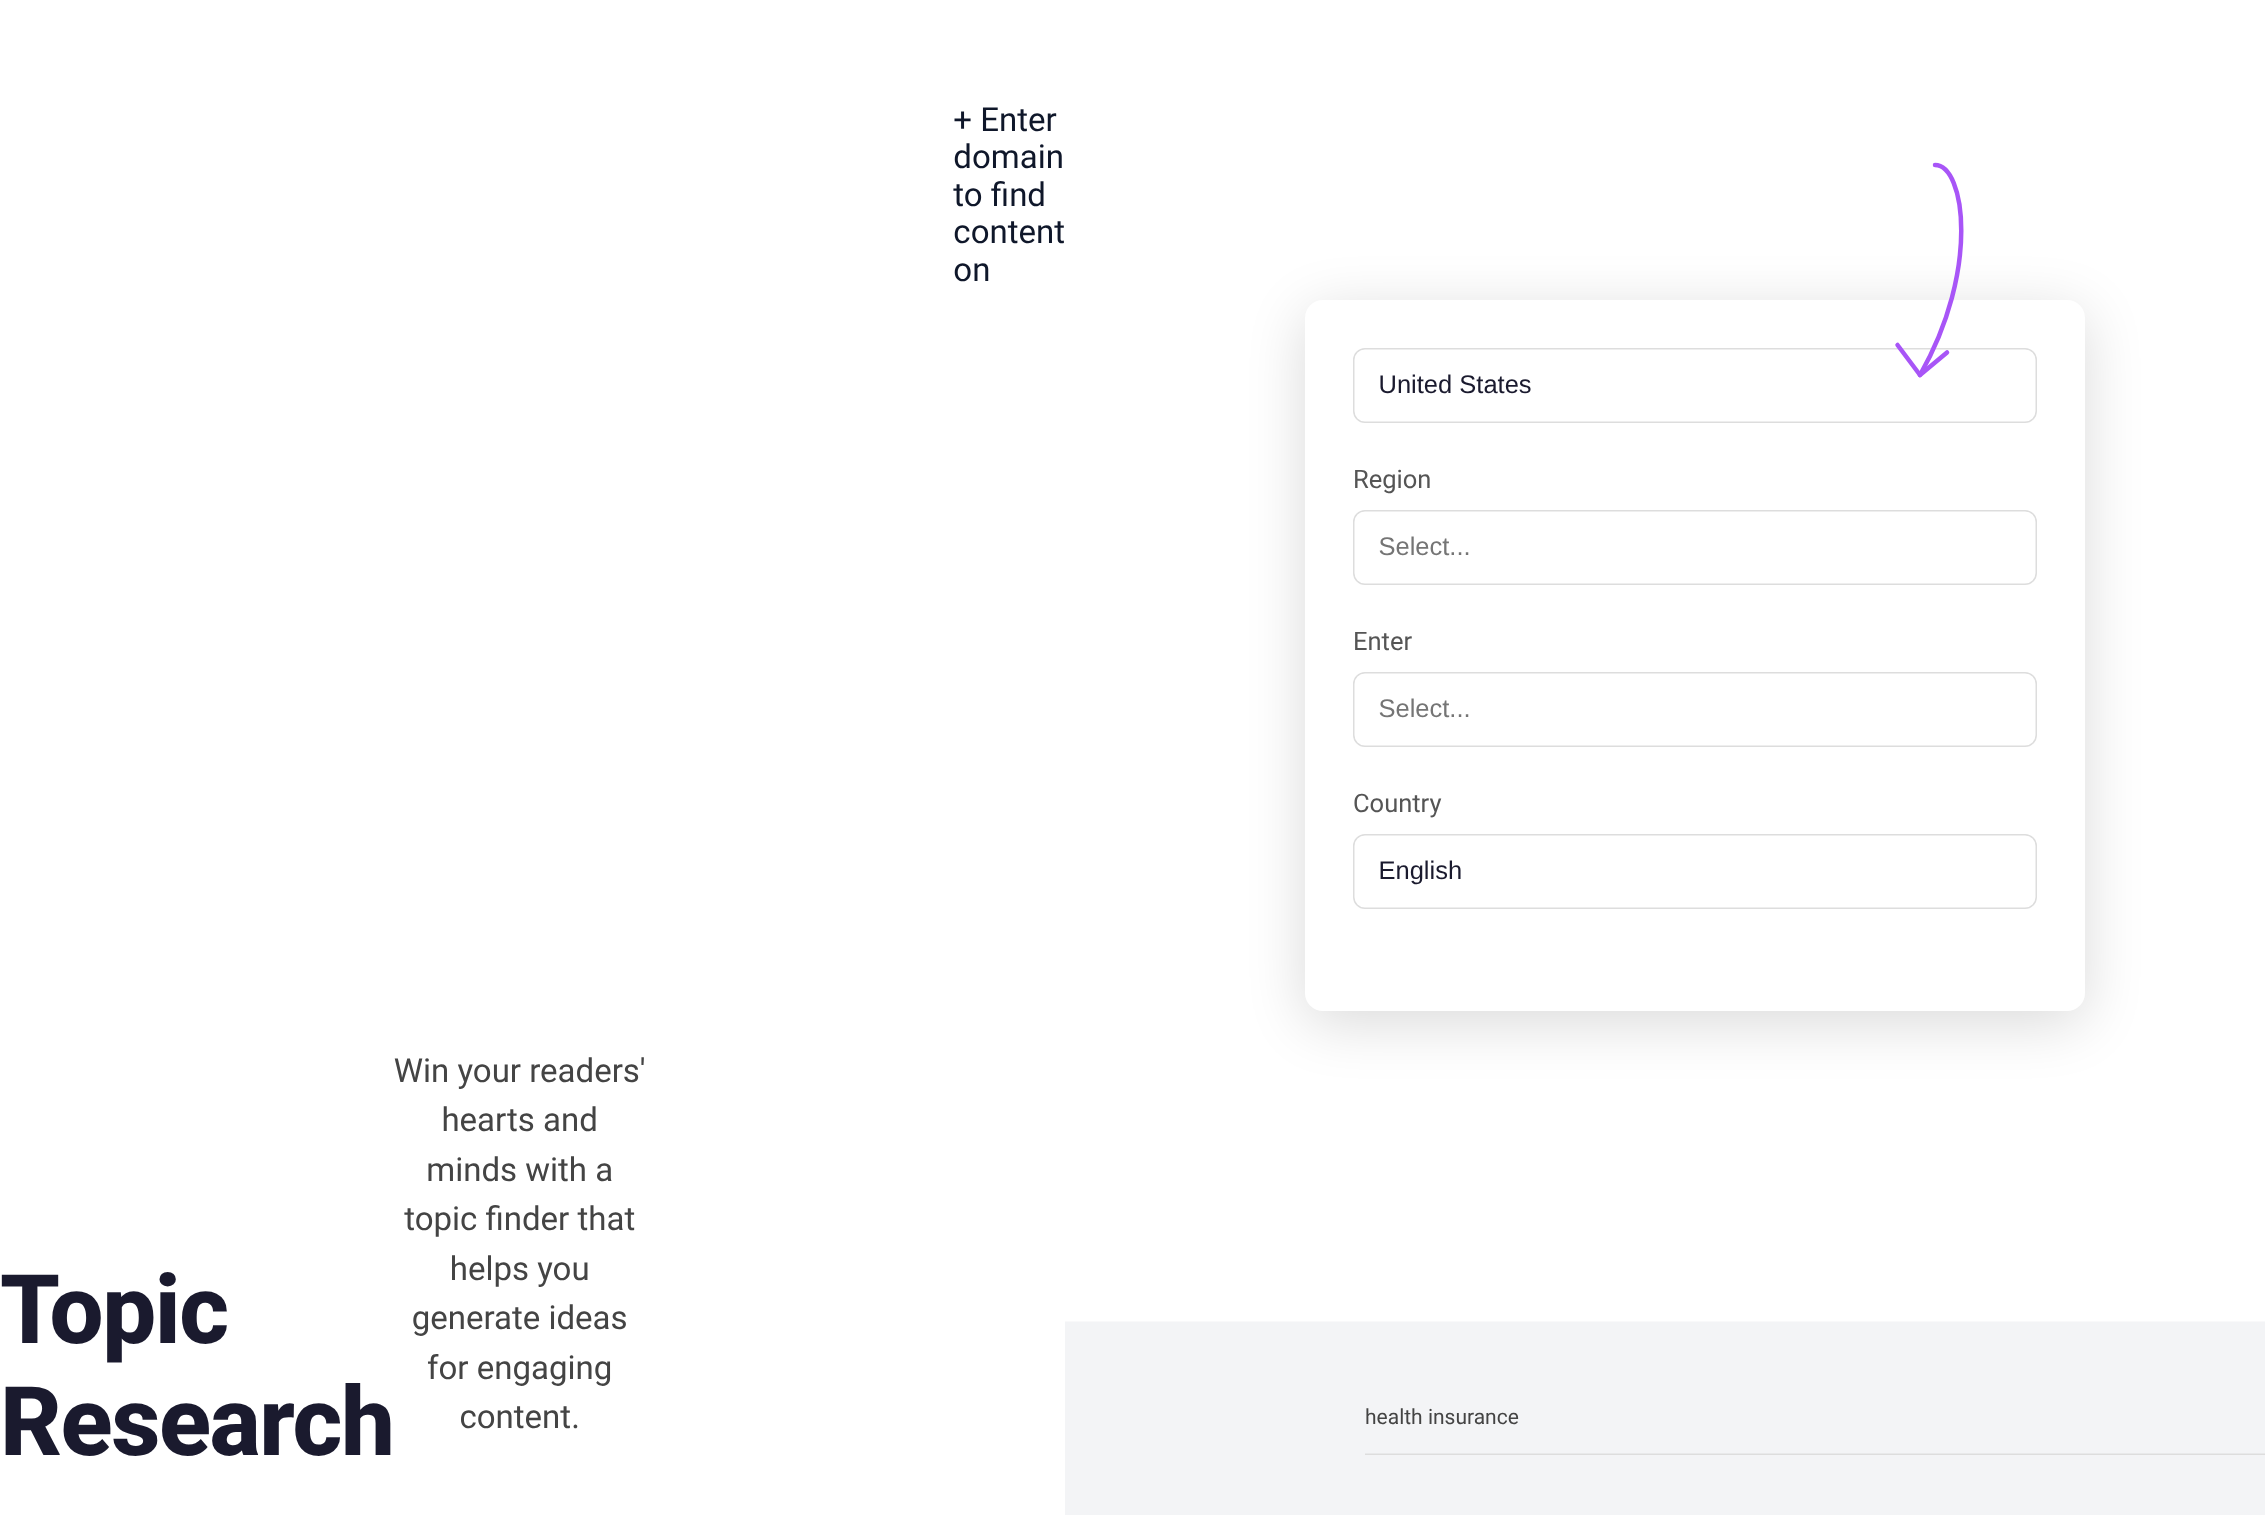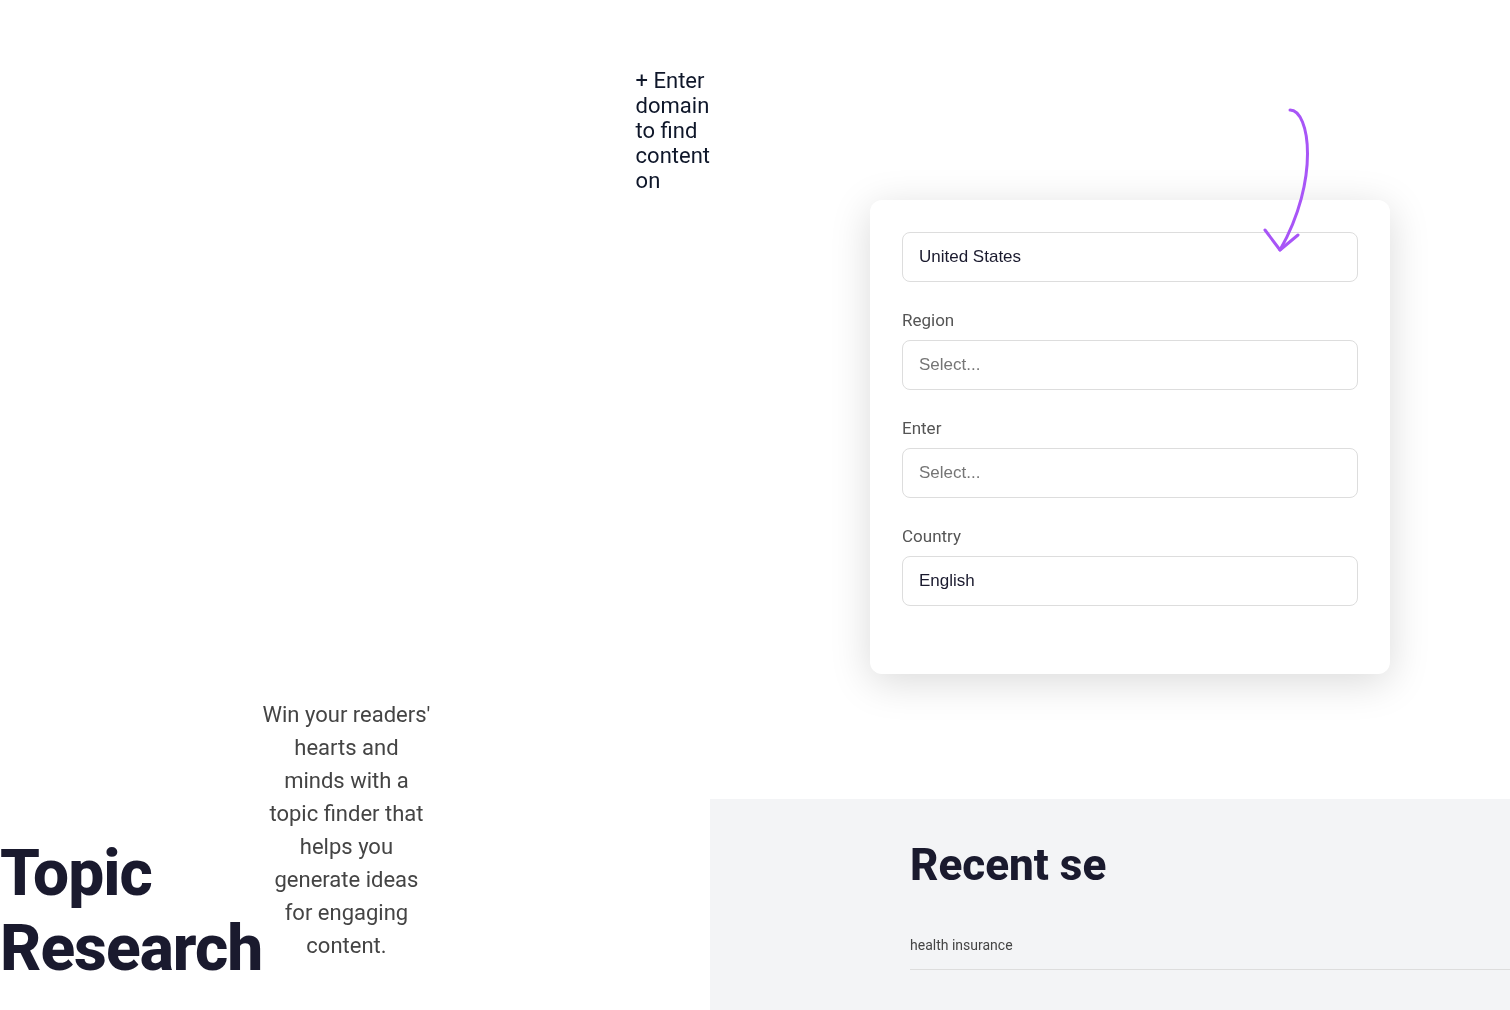--- a/index.html
+++ b/index.html
@@ -235,21 +235,20 @@
     <svg class="curved-arrow" viewBox="0 0 120 180" fill="none" xmlns="http://www.w3.org/2000/svg">
       <path d="M100 10 C120 10, 130 80, 90 150" stroke="#a855f7" stroke-width="3" fill="none" stroke-linecap="round"></path>
       <path d="M90 150 L75 130 M90 150 L108 135" stroke="#a855f7" stroke-width="3" stroke-linecap="round" stroke-linejoin="round"></path>
     </svg>
   </div>
 
 
   <a class="domain-link" style="margin-left: 205px; align-self: flex-start;">+ Enter domain to find content on</a>
 
   <div class="recent-section">
-    <h2 class="recent-title">Recent se</h2>
     <div class="recent-item">
       <span>health insurance</span>
     </div>
   </div>
 
   <div class="dropdown-panel">
 
     <div class="dropdown-section">
       <input type="text" class="dropdown-field" value="United States" style="">
     </div>

